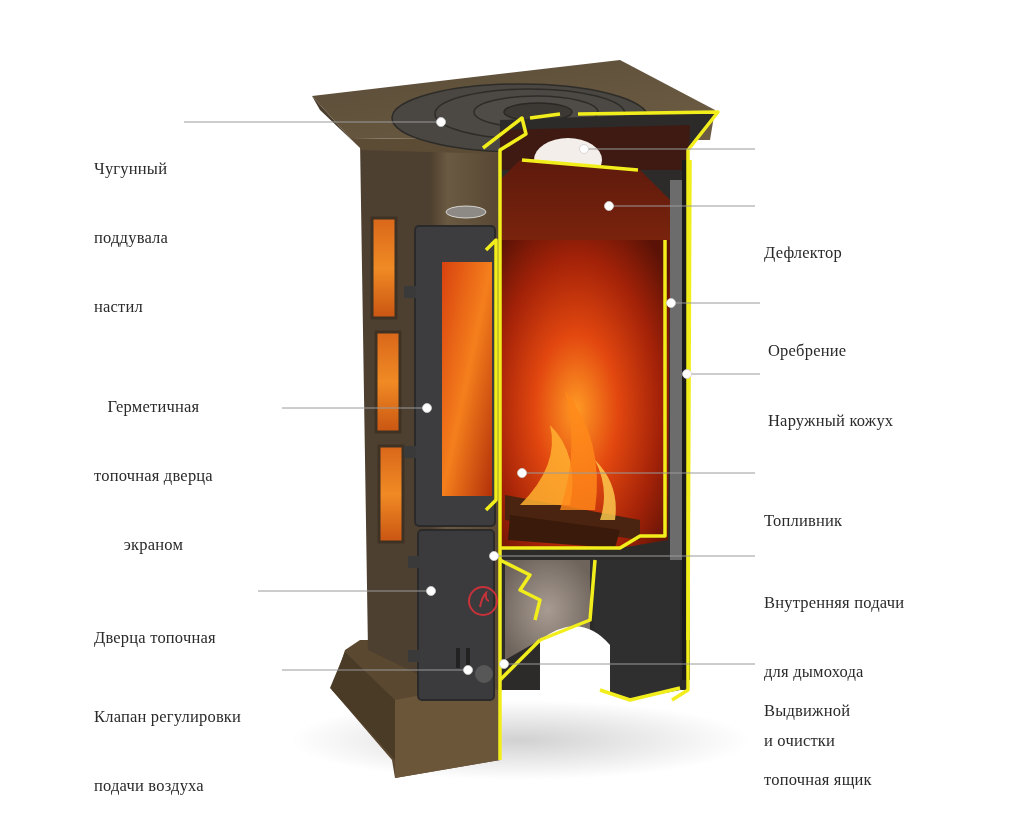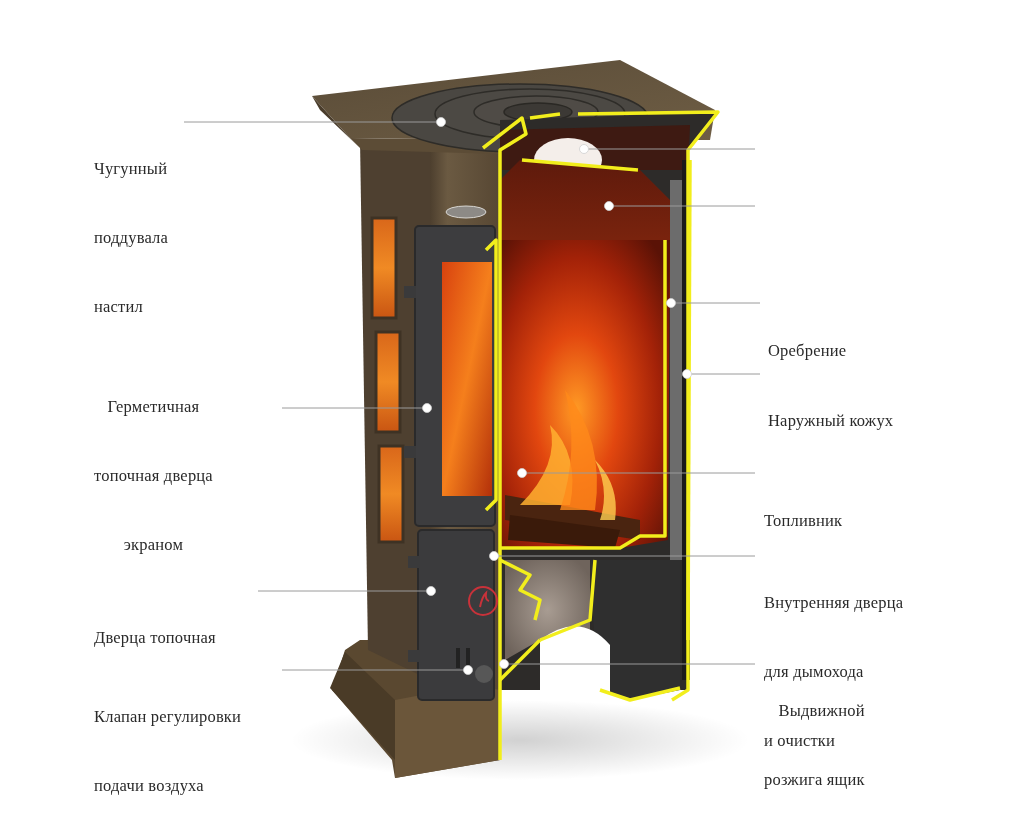--- a/index.html
+++ b/index.html
@@ -189,37 +189,40 @@
 <div class="label" style="left:94px;top:580px;">
   <span>Дверца топочная</span>
 </div>
 
 <div class="label" style="left:94px;top:659px;">
   <span>Клапан регулировки</span>
   <span>подачи воздуха</span>
 </div>
 
 
+<div class="label" style="left:764px;top:195px;">
+  <span>Дефлектор</span>
+</div>
 
 <div class="label" style="left:768px;top:293px;">
   <span>Оребрение</span>
 </div>
 
 <div class="label" style="left:768px;top:363px;">
   <span>Наружный кожух</span>
 </div>
 
 <div class="label" style="left:764px;top:463px;">
   <span>Топливник</span>
 </div>
 
 <div class="label" style="left:764px;top:545px;">
-  <span>Внутренняя дверца</span>
+  <span>Внутренняя подачи</span>
   <span>для дымохода</span>
   <span>и очистки</span>
 </div>
 
-<div class="label" style="left:764px;top:653px;text-align:right;">
+<div class="label" style="left:764px;top:653px;">
   <span>Выдвижной</span>
-  <span>розжига ящик</span>
+  <span>топочная ящик</span>
 </div>
 
 </div>
 
 </body></html>

